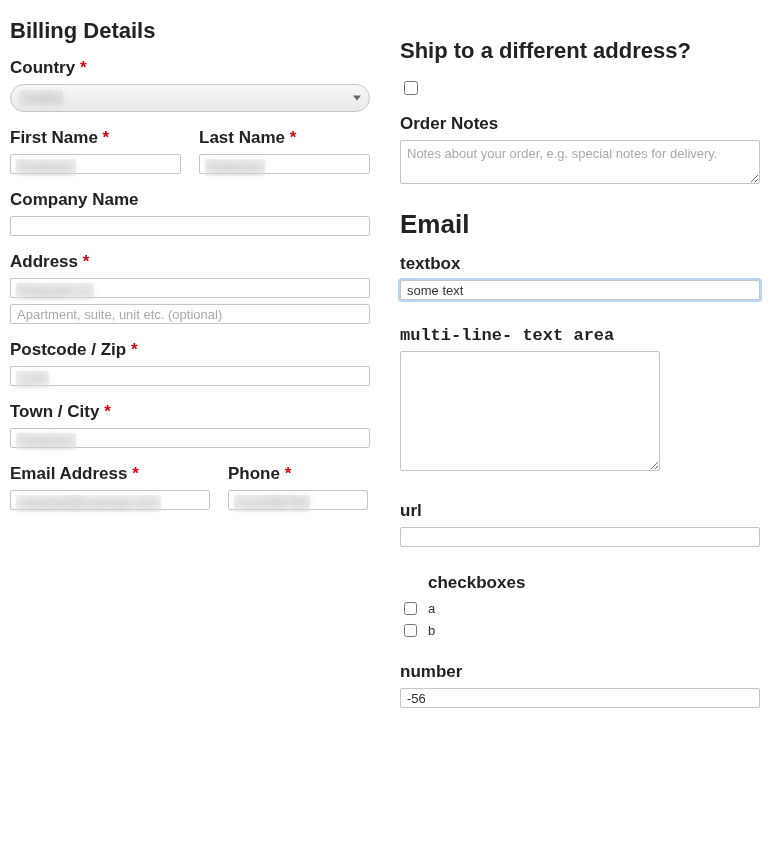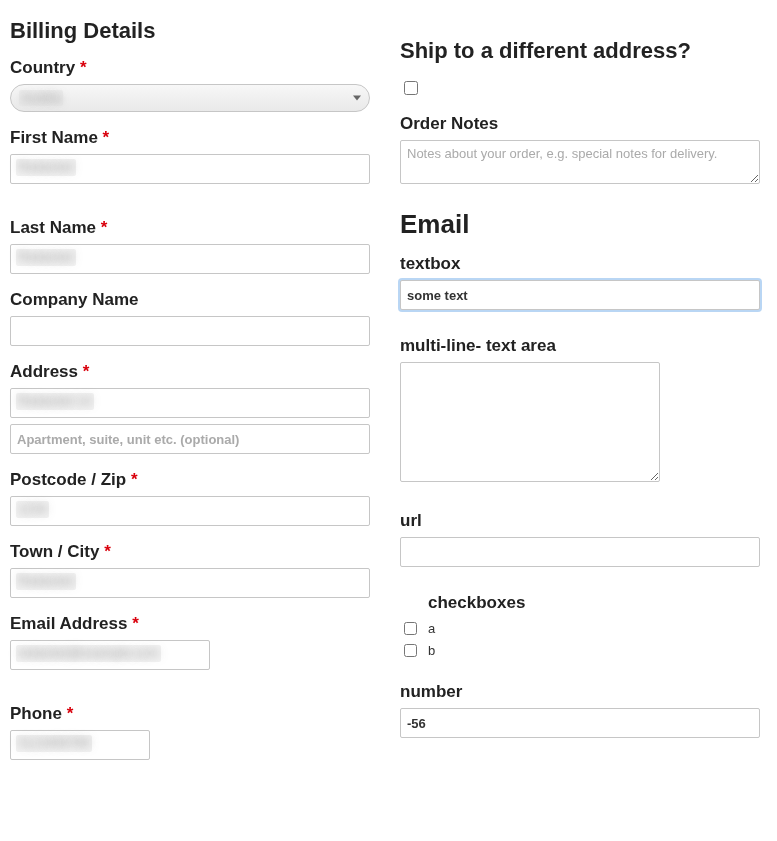--- a/index.html
+++ b/index.html
@@ -27,35 +27,35 @@
   .field { margin-bottom: 16px; }
   .label {
     display: block;
     font-weight: bold;
     font-size: 17px;
     margin-bottom: 6px;
     color: #222;
   }
   .req { color: #d9000c; }
 
-  .row { display: flex; gap: 18px; flex-direction: column; }
+  .row { display: flex; gap: 18px; }
   .row .field { flex: 1; }
   .half { width: 172px; }
 
   input[type=text], input[type=number], textarea, select {
     width: 100%;
     font-family: inherit;
     font-size: 13px;
     padding: 5px 6px;
     border: 1px solid #c6c6c6;
     border-radius: 2px;
     background: #fff;
     color: #333;
   }
-  input[type=text], input[type=number] { height: 30px; font-weight: bold; }
+  input[type=text], input[type=number] { height: 20px; }
   textarea { resize: both; }
   input::placeholder, textarea::placeholder { color: #aaa; }
 
   .select-wrap {
     position: relative;
     height: 28px;
     border: 1px solid #c6c6c6;
     border-radius: 14px;
     background: linear-gradient(#f7f7f7,#e9e9e9);
     display: flex;
@@ -213,21 +213,21 @@
       <textarea class="notes-area" placeholder="Notes about your order, e.g. special notes for delivery." style=""></textarea>
     </div>
 
     <h2 class="h-test">Email</h2>
 
     <div class="field">
       <label class="label">textbox</label>
       <input type="text" class="focused url-input" value="some text" style="">
     </div>
 
-    <div class="field" style="margin-top:26px;">
+    <div class="field" style="margin-top:26px;font-family:Liberation Mono, monospace;">
       <label class="label">multi-line- text area</label>
       <textarea class="ta-multi" style=""></textarea>
     </div>
 
     <div class="field" style="margin-top:26px;">
       <label class="label">url</label>
       <input type="text" class="url-input" value="" style="">
     </div>
 
     <div class="field" style="margin-top:26px;">

